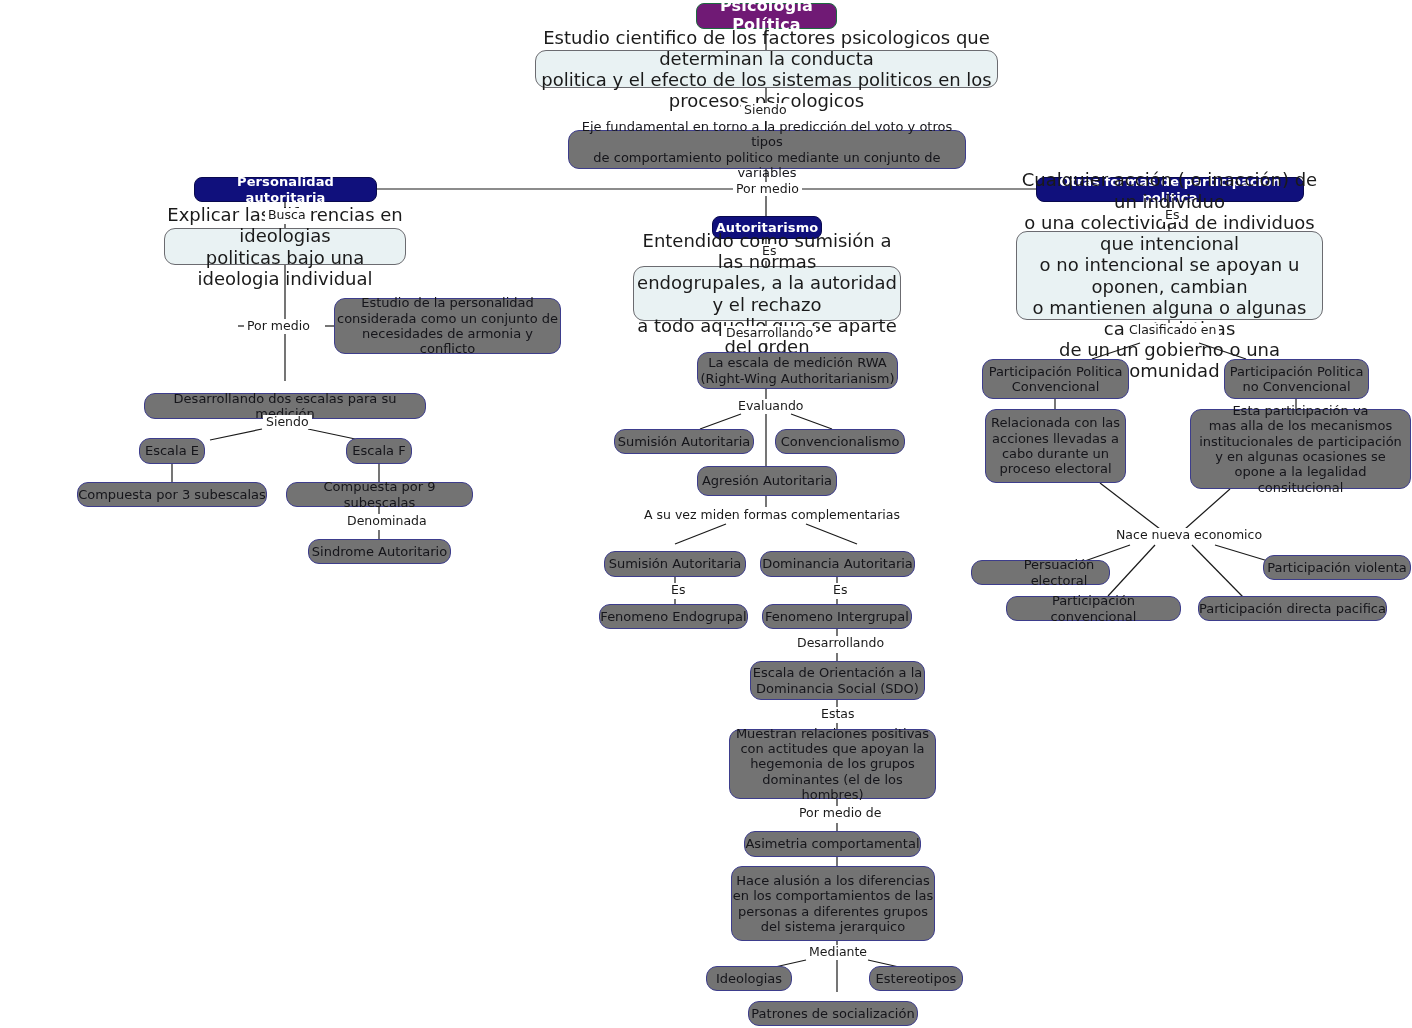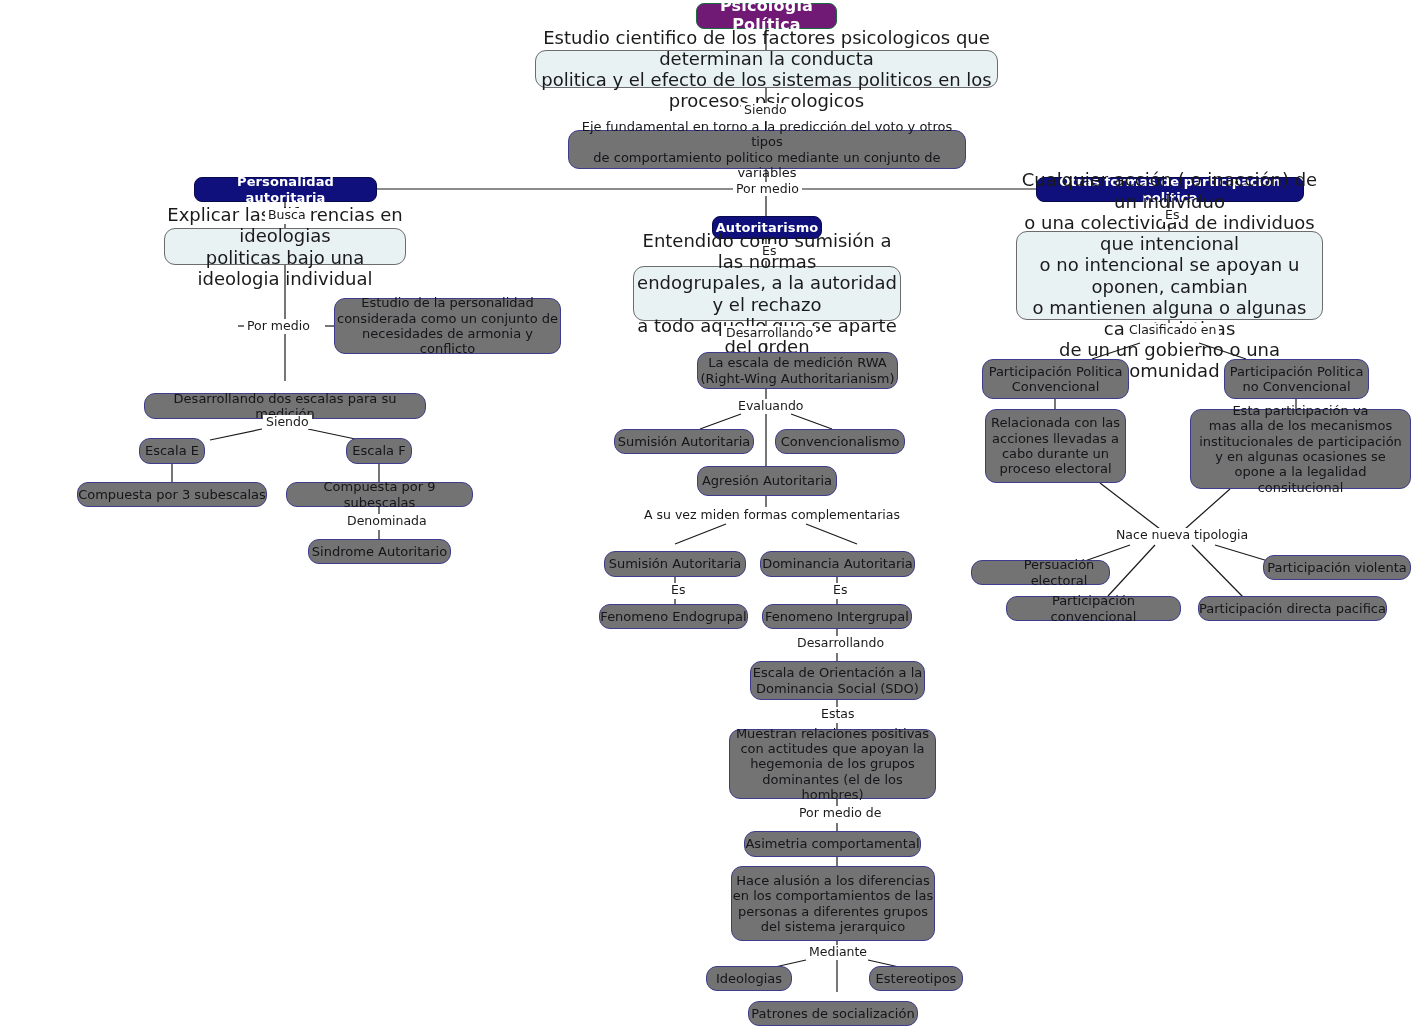--- a/index.html
+++ b/index.html
@@ -320,15 +320,15 @@
   <div class="lbl" style="left:818px; top:707px;">Estas</div>
 
   <div class="lbl" style="left:796px; top:806px;">Por medio de</div>
 
   <div class="lbl" style="left:806px; top:945px;">Mediante</div>
 
   <div class="lbl" style="left:1162px; top:208px;">Es</div>
 
   <div class="lbl" style="left:1126px; top:323px;">Clasificado en</div>
 
-  <div class="lbl" style="left:1113px; top:528px;">Nace nueva tipologia</div>
+  <div class="lbl" style="left:1113px; top:528px;">Nace nueva economico</div>
 
 </div>
 
 </body></html>

